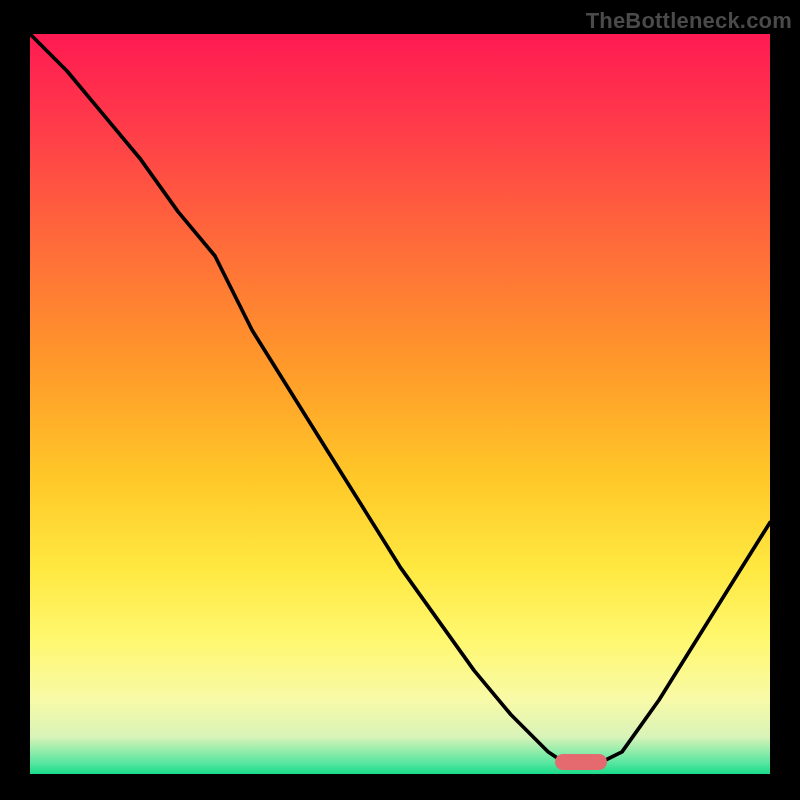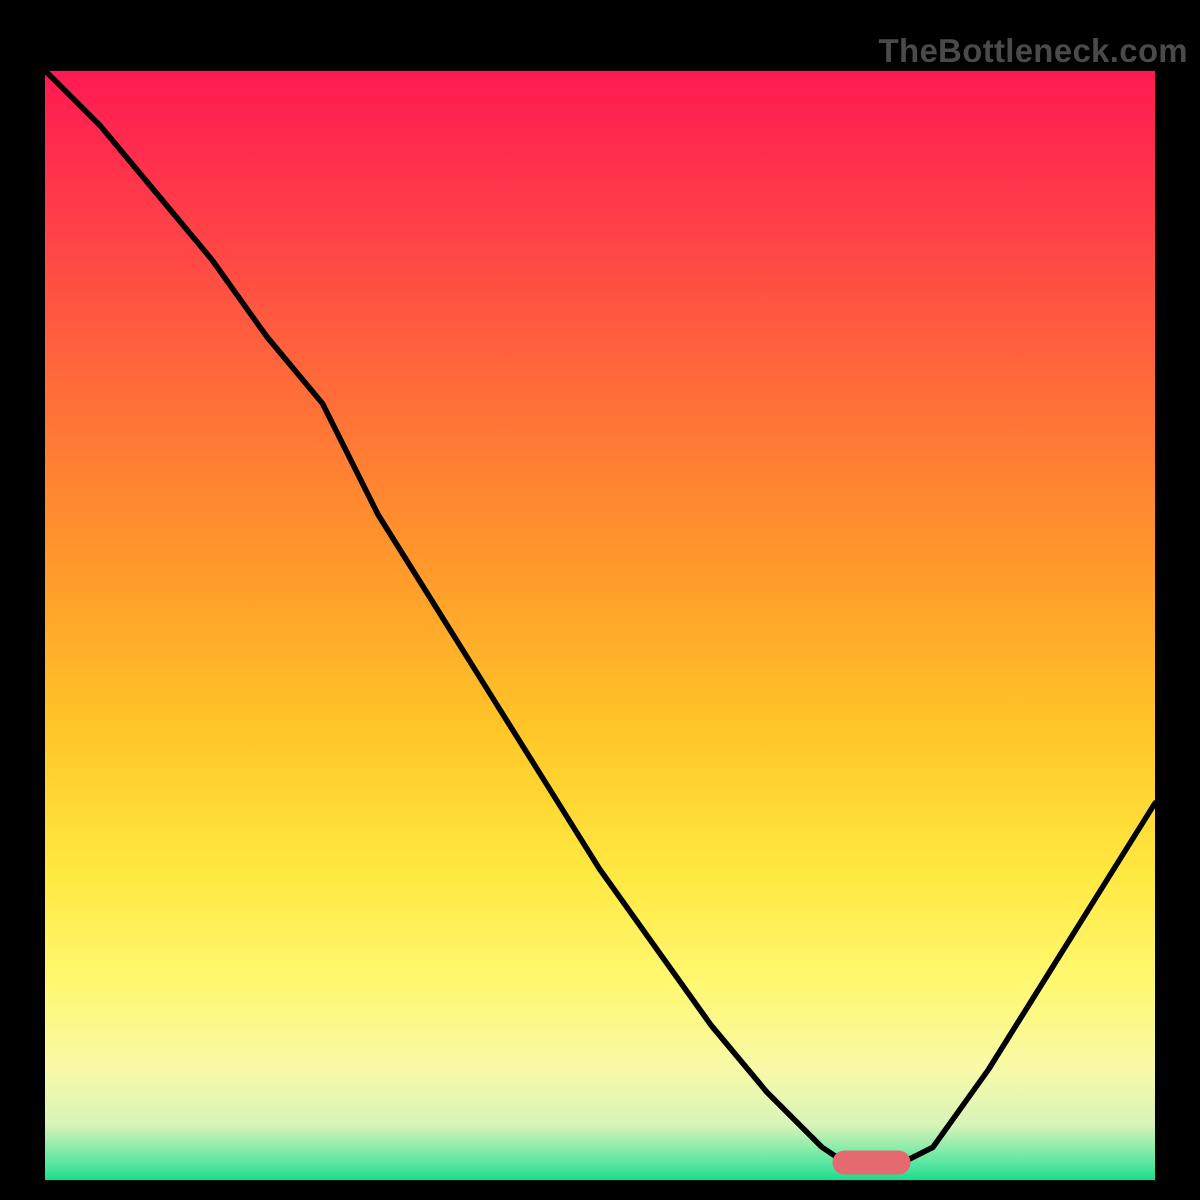--- a/index.html
+++ b/index.html
@@ -6,21 +6,21 @@
     margin: 0;
     padding: 0;
     width: 800px;
     height: 800px;
     background: #000;
     font-family: Arial, Helvetica, sans-serif;
   }
   .frame {
     position: absolute;
     left: 0;
-    top: 17px;
+    top: 4px;
     width: 800px;
     height: 712px;
     background: #000;
   }
   .plot {
     position: absolute;
     left: 30px;
     top: 30px;
     width: 740px;
     height: 740px;

